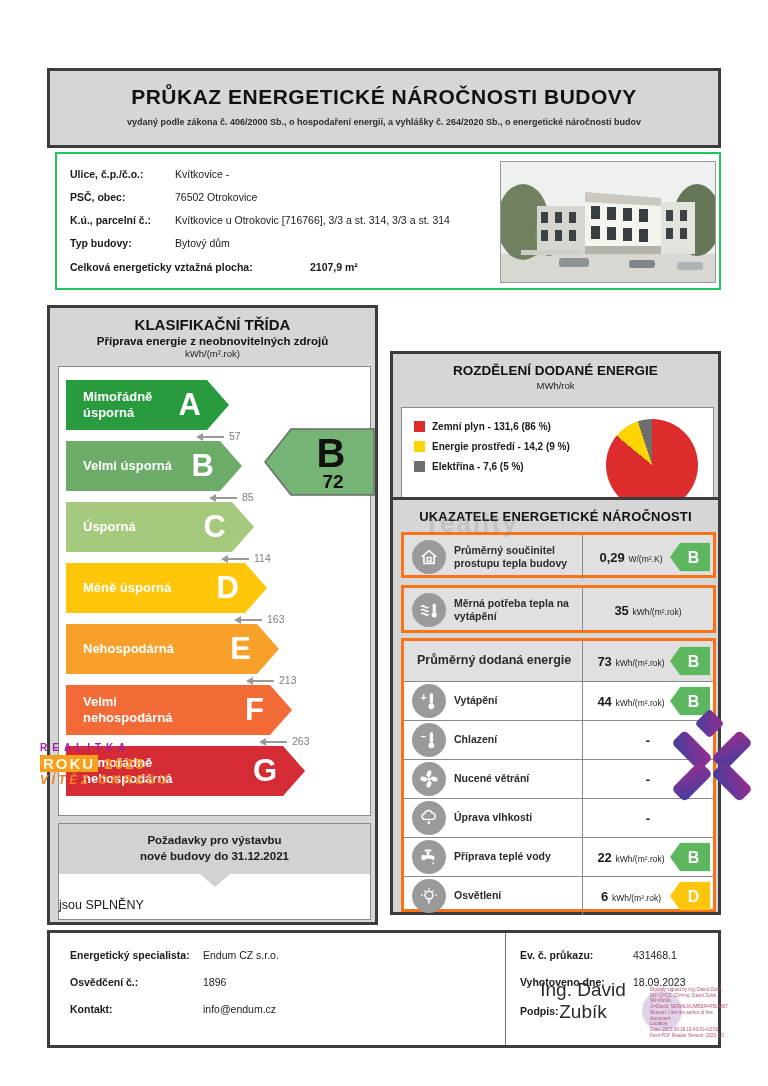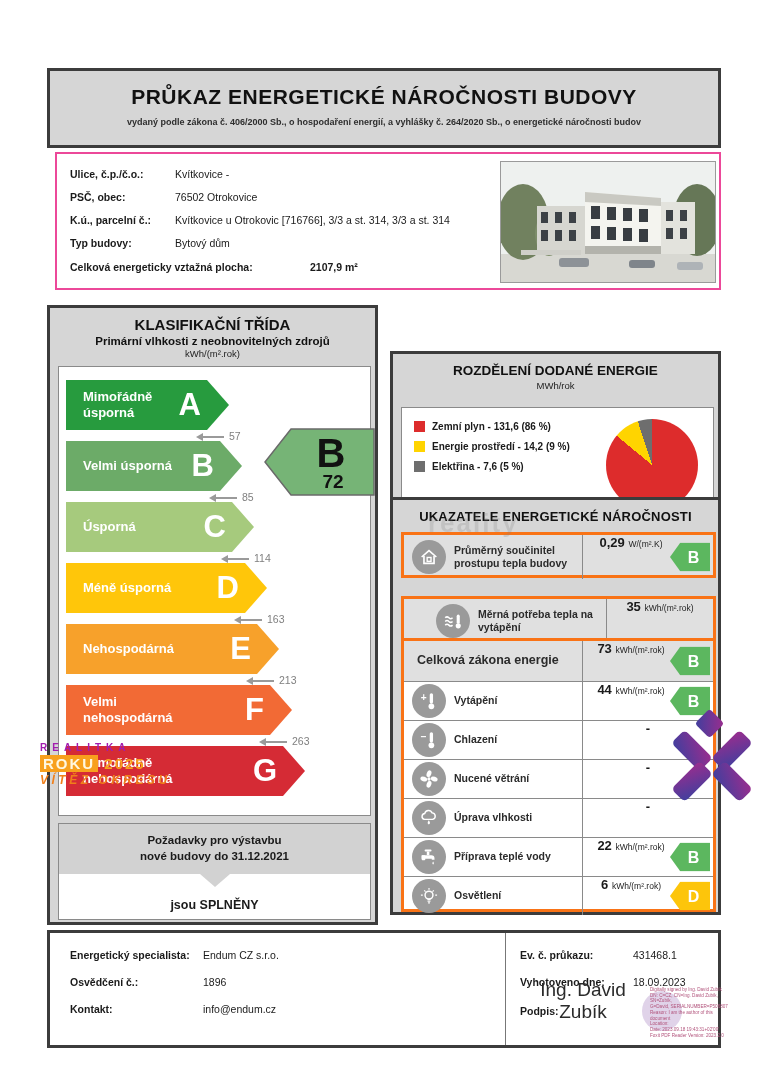--- a/index.html
+++ b/index.html
@@ -6,21 +6,21 @@
   body { width:768px; height:1086px; background:#ffffff; font-family:"Liberation Sans", sans-serif; color:#1a1a1a; }
   #page { position:relative; width:768px; height:1086px; overflow:hidden; background:#fff; }
   .abs { position:absolute; }
 
   
   #header-box { left:47px; top:68px; width:674px; height:80px; background:#d6d6d6; border:3px solid #3c3c3c; box-sizing:border-box; text-align:center; }
   #header-title { font-size:21px; font-weight:bold; margin-top:14px; letter-spacing:.5px; color:#111; }
   #header-sub { font-size:9px; font-weight:bold; color:#2e2e2e; margin-top:8px; }
 
   
-  #info-box { left:55px; top:152px; width:666px; height:138px; background:#fff; border:2px solid #ec4899; box-sizing:border-box; }
+  #info-box { left:55px; top:152px; width:666px; height:138px; background:#fff; border:2px solid #22c55e; box-sizing:border-box; }
   .info-row { position:absolute; left:13px; font-size:10.5px; }
   .info-row .lbl { font-weight:bold; display:inline-block; }
   .info-row .val { position:absolute; left:97px; top:0; white-space:nowrap;padding-left:8px; }
   .info-area { font-weight:bold; }
   #photo-frame { left:443px; top:7px; width:216px; height:122px; border:1px solid #9a9a9a; box-sizing:border-box; background:#eef1ef; }
 
   
   .panel { background:#d6d6d6; border:3px solid #3c3c3c; box-sizing:border-box; }
   .panel-title { text-align:center; font-weight:bold; color:#111; }
 
@@ -35,42 +35,42 @@
   .band-label { position:absolute; left:17px; top:50%; transform:translateY(-50%); font-size:13px; font-weight:bold; width:112px; line-height:1.25; }
   .band-letter { position:absolute; right:28px; top:50%; transform:translateY(-50%); font-size:31px; font-weight:bold; }
   .band-threshold { height:11px; font-size:10.5px; color:#7f7f7f; white-space:nowrap; }
   .th-arrow { display:inline-block; width:26px; height:2px; background:#9a9a9a; vertical-align:middle; position:relative; margin-right:5px; }
   .th-arrow::before { content:''; position:absolute; left:-2px; top:-3px; border-top:4px solid transparent; border-bottom:4px solid transparent; border-right:7px solid #9a9a9a; }
   #rating-wrap { position:absolute; left:213px; top:120px; }
   #rating-wrap text { font-family:"Liberation Sans",sans-serif; }
   #req-box { position:absolute; left:8px; top:515px; width:313px; height:97px; background:#fff; border:1px solid #8a8a8a; box-sizing:border-box; }
   #req-gray { position:relative; background:#d2d2d2; height:50px; text-align:center; font-size:11.5px; font-weight:bold; padding-top:9px; box-sizing:border-box; line-height:1.35; }
   #req-tail { position:absolute; left:50%; bottom:-13px; transform:translateX(-50%); width:0; height:0; border-left:15px solid transparent; border-right:15px solid transparent; border-top:13px solid #d2d2d2; }
-  #req-result { text-align:center; font-size:12.5px; font-weight:bold; margin-top:24px; }
+  #req-result { text-align:left; font-size:12.5px; font-weight:normal; margin-top:24px; }
 
   
   #pie-panel { left:390px; top:305px; width:331px; height:175px;margin-top:46px; }
   #pie-title { font-size:13.5px; margin-top:9px; }
   #pie-unit { font-size:9.5px; text-align:center; margin-top:2px; color:#222; }
   #pie-box { position:absolute; left:8px; top:53px; width:313px; height:112px; background:#fff; border:1px solid #8a8a8a; box-sizing:border-box; }
   .legend-item { position:relative; margin:0 0 9px 12px; font-size:10px; font-weight:bold; color:#1a1a1a; }
   .legend-swatch { display:inline-block; width:11px; height:11px; margin-right:7px; vertical-align:-2px; }
   #legend { margin-top:13px; }
   #pie-chart { position:absolute; left:204px; top:11px; width:92px; height:92px; border-radius:50%; }
 
   
   #ind-panel { left:390px; top:497px; width:331px; height:418px; }
   #ind-title { font-size:13px; margin-top:9px; letter-spacing:.2px; }
   .ind-box { position:absolute; left:8px; width:315px; background:#e0e0e0; border:3px solid #f97316; box-sizing:border-box; }
   #ind-box1 { top:32px; height:46px; }
-  #ind-box2 { top:96px; height:48px;padding-left:24px; }
+  #ind-box2 { top:85px; height:48px; }
   #ind-box3 { top:138px; height:274px; background:#fff; }
   .ind-row { position:relative; display:flex; align-items:center; box-sizing:border-box; }
   .ind-row .ind-left { width:179px; height:100%; display:flex; align-items:center; border-right:1px solid #8a8a8a; box-sizing:border-box; }
-  .ind-row .ind-right { position:relative; flex:1; height:100%; display:flex; align-items:flex-start; justify-content:center; }
+  .ind-row .ind-right { position:relative; flex:1; height:100%; display:flex; align-items:center; justify-content:center; }
   .ind-icon { width:34px; height:34px; border-radius:50%; background:#9a9a9a; margin:0 8px 0 8px; flex:0 0 34px; display:flex; align-items:center; justify-content:center; }
   .ind-label { font-size:10.5px; font-weight:bold; color:#2b2b2b; line-height:1.25; }
   .ind-value { font-size:13px; font-weight:bold; white-space:nowrap; padding-right:34px; }
   .ind-value .unit { font-size:8.5px; font-weight:normal; color:#222; }
   .badge { position:absolute; right:3px; top:50%; transform:translateY(-50%); width:40px; height:29px; clip-path:polygon(26% 0,100% 0,100% 100%,26% 100%,0 50%); color:#fff; font-weight:bold; font-size:16px; text-align:center; line-height:29px; padding-left:7px; box-sizing:border-box; }
   #ind-box3 .ind-row { height:39px; border-top:1px solid #8a8a8a; }
   #ind-box3 .ind-row:first-child { border-top:none; height:40px; background:#e0e0e0; }
   #ind-box3 .ind-row:first-child .ind-label { font-size:12.5px; padding-left:13px; }
 
   
@@ -158,21 +158,21 @@
         <rect x="20" y="88" width="60" height="5" fill="#cfcfc9"></rect>
         <rect x="58" y="96" width="30" height="9" rx="3" fill="#8d9297"></rect>
         <rect x="128" y="98" width="26" height="8" rx="3" fill="#7f858b"></rect>
         <rect x="176" y="100" width="26" height="8" rx="3" fill="#aeb3b7"></rect>
       </svg>
     </div>
   </div>
 
   <div class="abs panel" id="class-panel">
     <div class="panel-title" id="class-title">KLASIFIKAČNÍ TŘÍDA</div>
-    <div class="panel-title" id="class-sub">Primární vlhkosti z neobnovitelných zdrojů</div>
+    <div class="panel-title" id="class-sub">Příprava energie z neobnovitelných zdrojů</div>
     <div id="class-unit">kWh/(m².rok)</div>
 
     <div id="scale-box">
       <div class="band-row">
         <div class="band-arrow" style="width: 163px; background: rgb(39, 155, 62);">
           <span class="band-label">Mimořádně úsporná</span>
           <span class="band-letter">A</span>
         </div>
         <div class="band-threshold" style="margin-left: 132px;"><span class="th-arrow"></span><span>57</span></div>
       </div>
@@ -290,21 +290,21 @@
         <div class="ind-right">
           <span class="ind-value" style="padding-right: 0px;"><span>35</span> <span class="unit">kWh/(m².rok)</span></span>
 
         </div>
       </div>
     </div>
 
     <div class="ind-box" id="ind-box3">
       <div class="ind-row">
         <div class="ind-left">
-          <span class="ind-label">Celková zákona energie</span>
+          <span class="ind-label">Průměrný dodaná energie</span>
         </div>
         <div class="ind-right">
           <span class="ind-value"><span>73</span> <span class="unit">kWh/(m².rok)</span></span>
           <span class="badge" style="background: rgb(92, 183, 95);">B</span>
         </div>
       </div>
       <div class="ind-row">
         <div class="ind-left">
           <span class="ind-icon">
               <svg width="22" height="22" viewBox="0 0 24 24">

